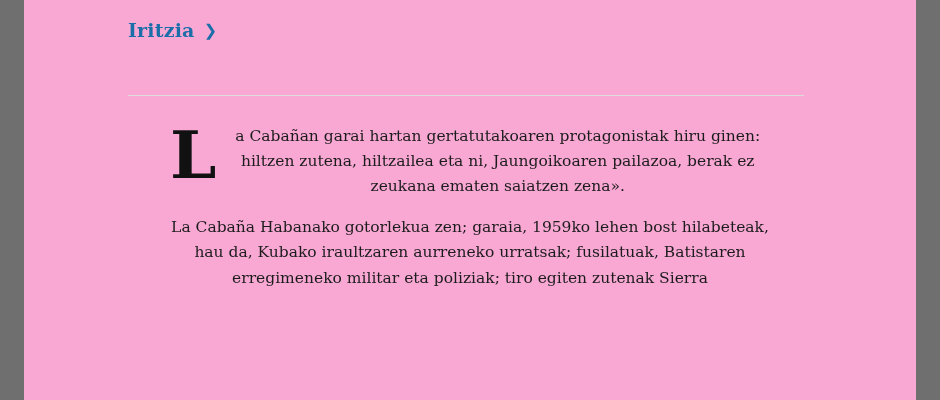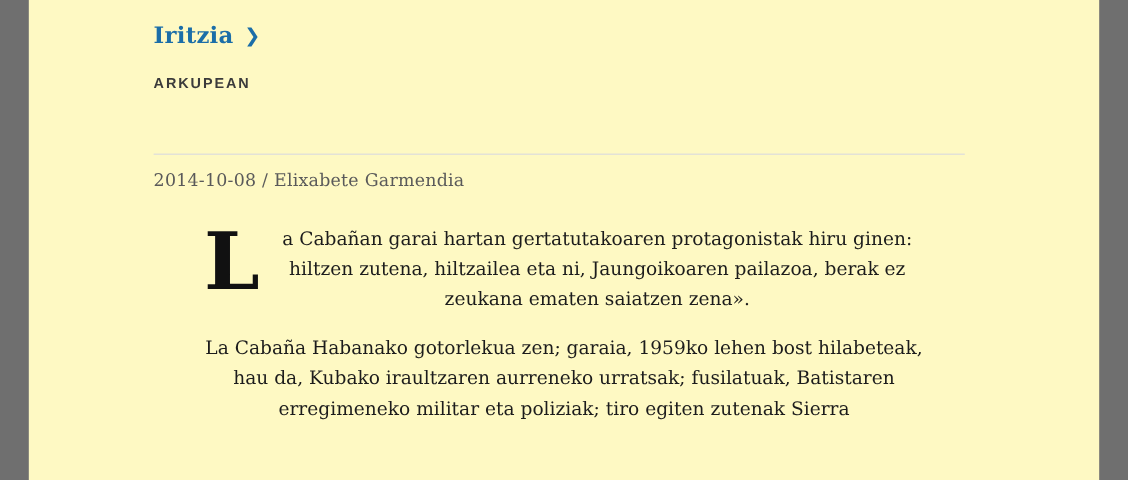--- a/index.html
+++ b/index.html
@@ -12,21 +12,21 @@
     background: #6f6f6f;
     font-family: "Liberation Sans", sans-serif;
     overflow: hidden;
   }
   .page {
     position: absolute;
     left: 24px;
     top: 0;
     width: 892px;
     height: 400px;
-    background: #fef9c3;
+    background: #f9a8d4;
     overflow: hidden;
   }
   .content {
     position: absolute;
     left: 104px;
     top: 0;
     width: 700px;
   }
   .kicker-row {
     display: flex;
@@ -107,26 +107,24 @@
 <body>
 
 <div class="page">
   <div class="content">
 
     <div class="kicker-row">
       <span class="kicker-link">Iritzia</span>
       <span class="kicker-arrow">❯</span>
     </div>
 
-    <div class="eyebrow">ARKUPEAN</div>
 
 
     <div class="rule"></div>
 
-    <div class="byline">2014-10-08 / Elixabete Garmendia</div>
 
     <div class="article">
       <p class="para first">La Cabañan garai hartan gertatutakoaren protagonistak hiru ginen: hiltzen zutena, hiltzailea eta ni, Jaungoikoaren pailazoa, berak ez zeukana ematen saiatzen zena».</p>
       <p class="para">La Cabaña Habanako gotorlekua zen; garaia, 1959ko lehen bost hilabeteak, hau da, Kubako iraultzaren aurreneko urratsak; fusilatuak, Batistaren erregimeneko militar eta poliziak; tiro egiten zutenak Sierra</p>
     </div>
 
   </div>
 </div>
 
 </body></html>

